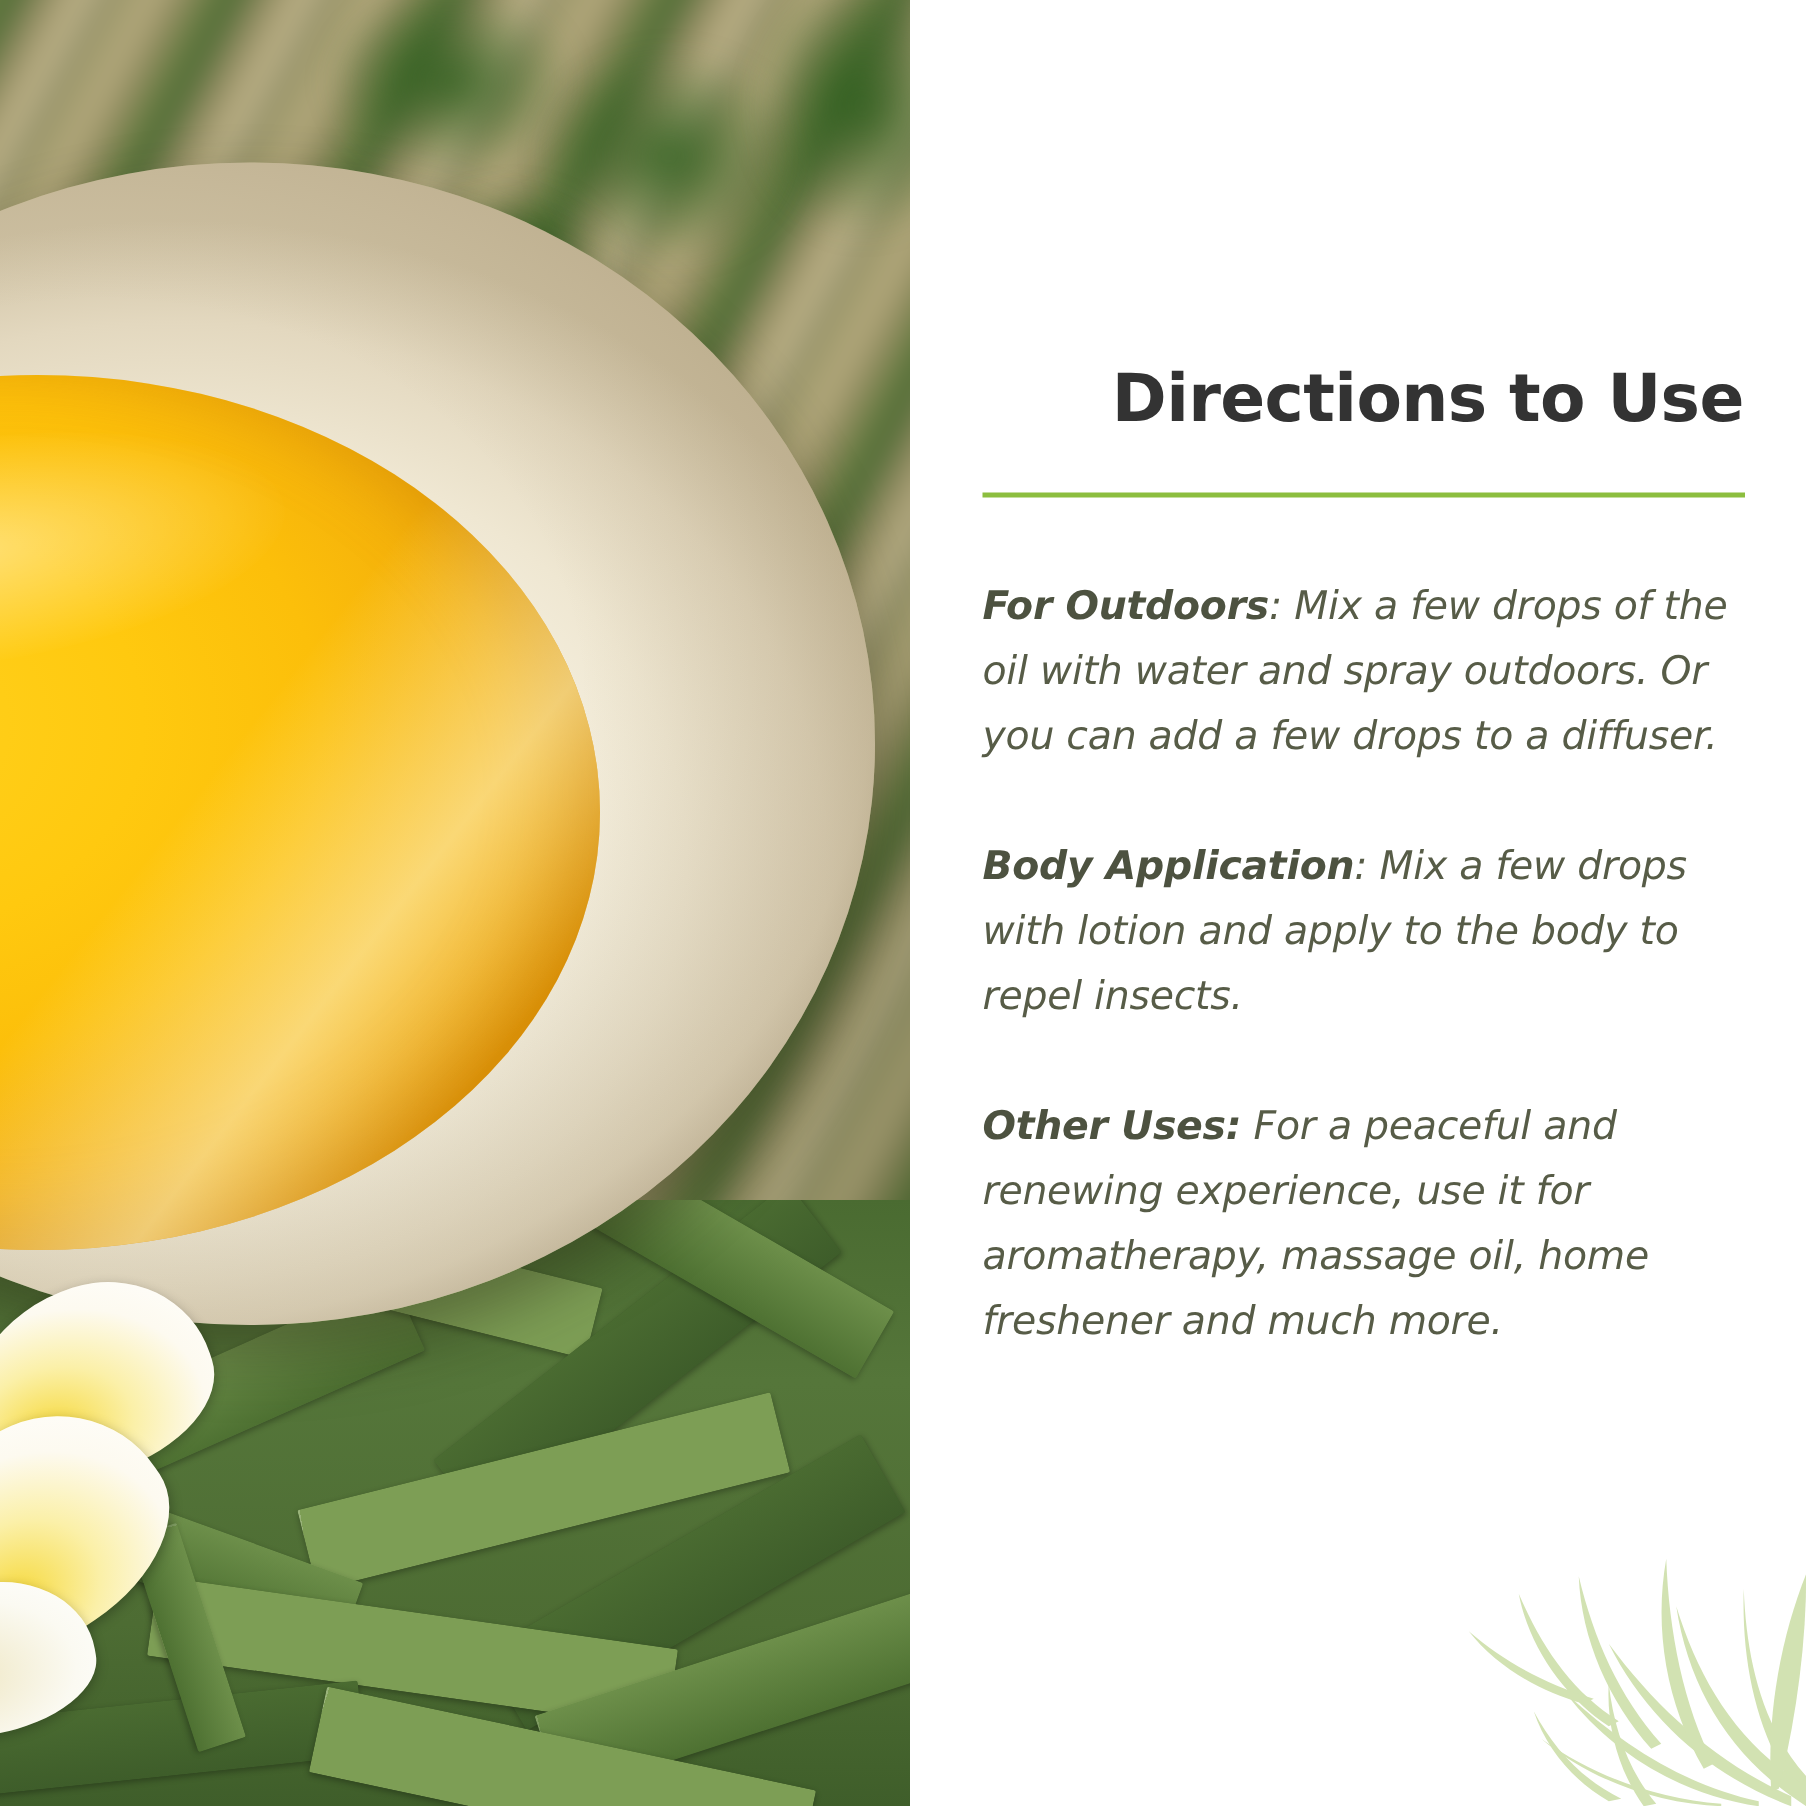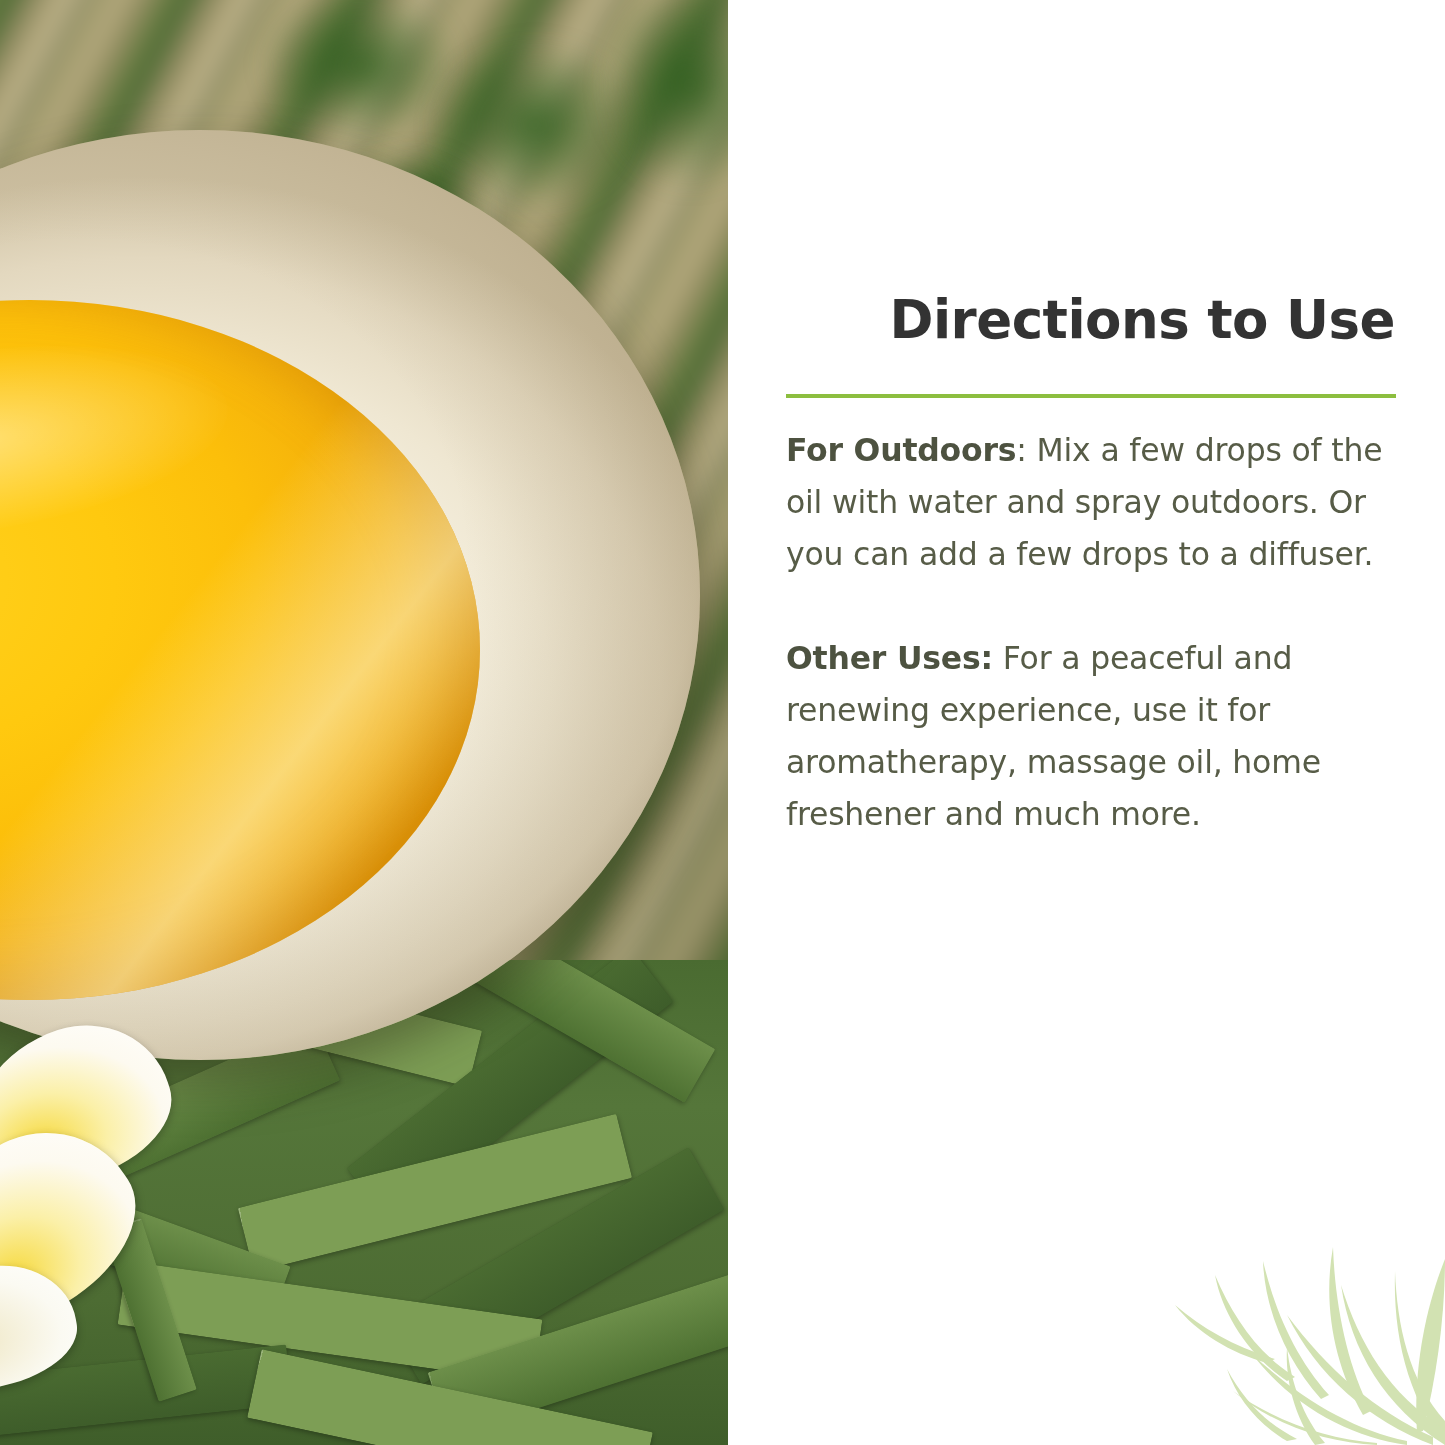--- a/index.html
+++ b/index.html
@@ -142,22 +142,23 @@
 
   #rule {
     position:absolute;
     left:58px; top:394px;
     width:610px; height:4px;
     background:#8CBE3F;
   }
 
   #body {
     position:absolute;
-    left:58px; top:424px;
+    left:58px; top:459px;
     width:618px;
+    font-style:italic;
   }
 
   .para {
     font-family:"DejaVu Sans", sans-serif;
     font-size:31.5px;
     line-height:52px;
     color:#575c47;
     margin-bottom:52px;
     letter-spacing:-0.2px;
   }
@@ -219,20 +220,21 @@
   <div id="text-panel">
 
     <div id="title">Directions to Use</div>
 
     <div id="rule"></div>
 
     <div id="body">
 
       <p class="para"><span class="lead">For Outdoors</span><span>: </span><span>Mix a few drops of the oil with water and spray outdoors. Or you can add a few drops to a diffuser.</span></p>
 
+      <p class="para"><span class="lead">Body Application</span><span>: </span><span>Mix a few drops with lotion and apply to the body to repel insects.</span></p>
 
       <p class="para"><span class="lead">Other Uses:</span><span> </span><span>For a peaceful and renewing experience, use it for aromatherapy, massage oil, home freshener and much more.</span></p>
 
     </div>
 
     <div id="watermark">
       <svg viewBox="0 0 300 260" xmlns="http://www.w3.org/2000/svg">
         <g fill="#D2E2B2">
           <path d="M300 260 C262 210 248 150 250 86 C252 140 264 196 300 236 Z"></path>
           <path d="M300 260 C240 222 206 166 196 100 C214 158 244 210 300 244 Z"></path>

